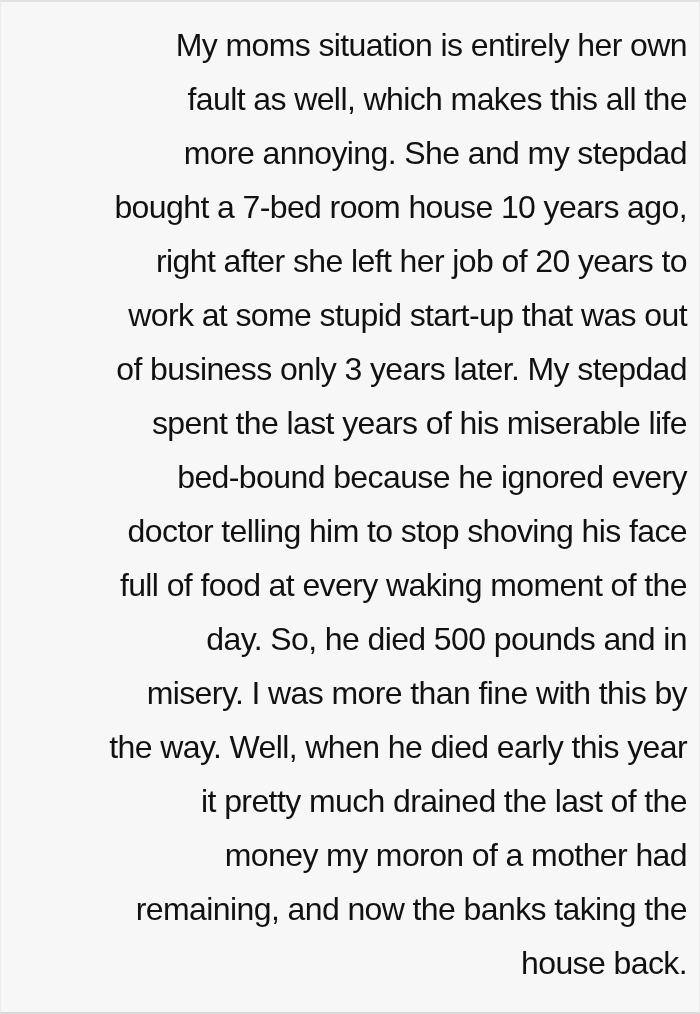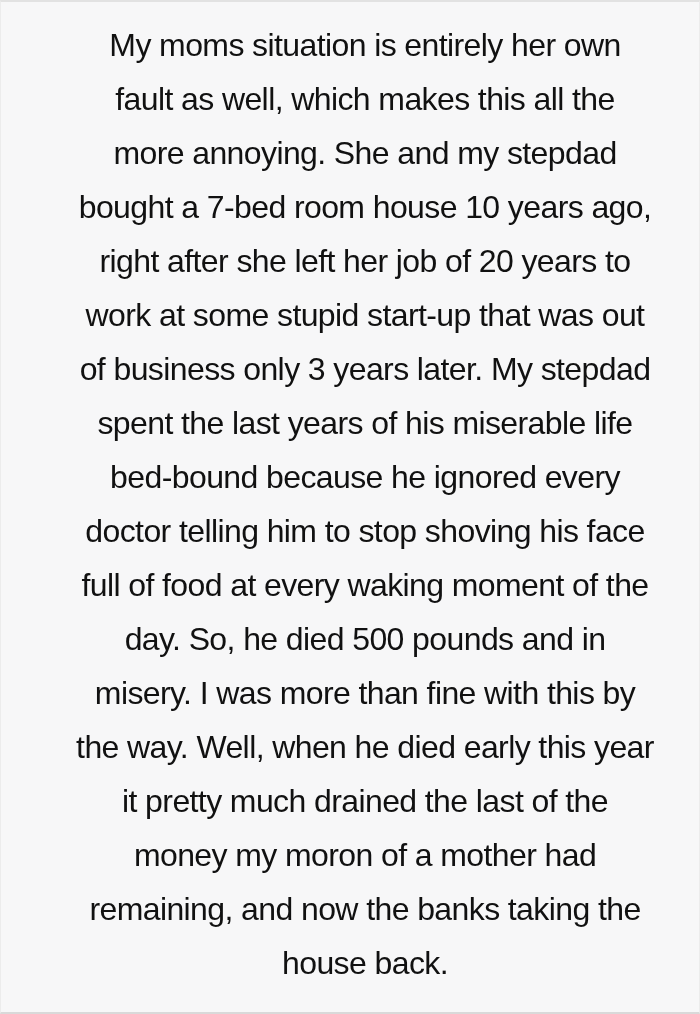--- a/index.html
+++ b/index.html
@@ -24,21 +24,21 @@
   }
   .post-text {
     margin: 0;
     padding: 16px 12px 0 42px;
     font-family: "Liberation Sans", sans-serif;
     font-size: 32px;
     line-height: 54px;
     letter-spacing: -0.6px;
     color: #111111;
     white-space: pre;
-    text-align: center;
+    text-align: right;
   }
 </style>
 </head>
 <body>
 
 <div class="card">
   <p class="post-text">My moms situation is entirely her own
 fault as well, which makes this all the
 more annoying. She and my stepdad
 bought a 7-bed room house 10 years ago,

